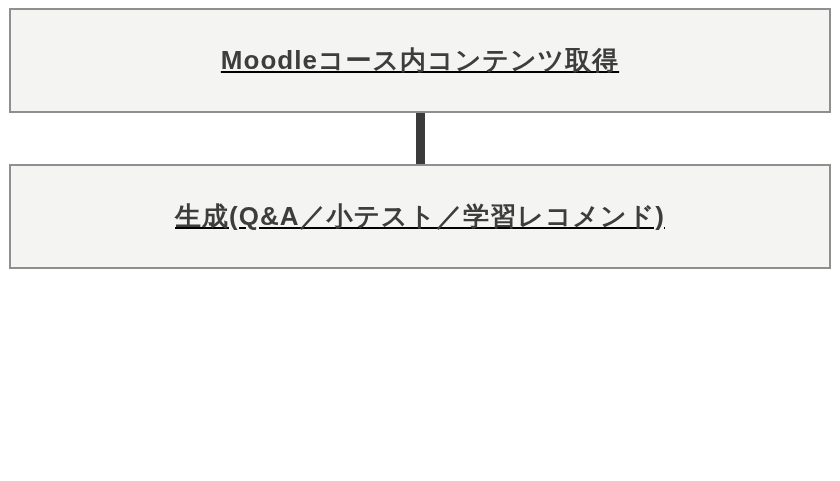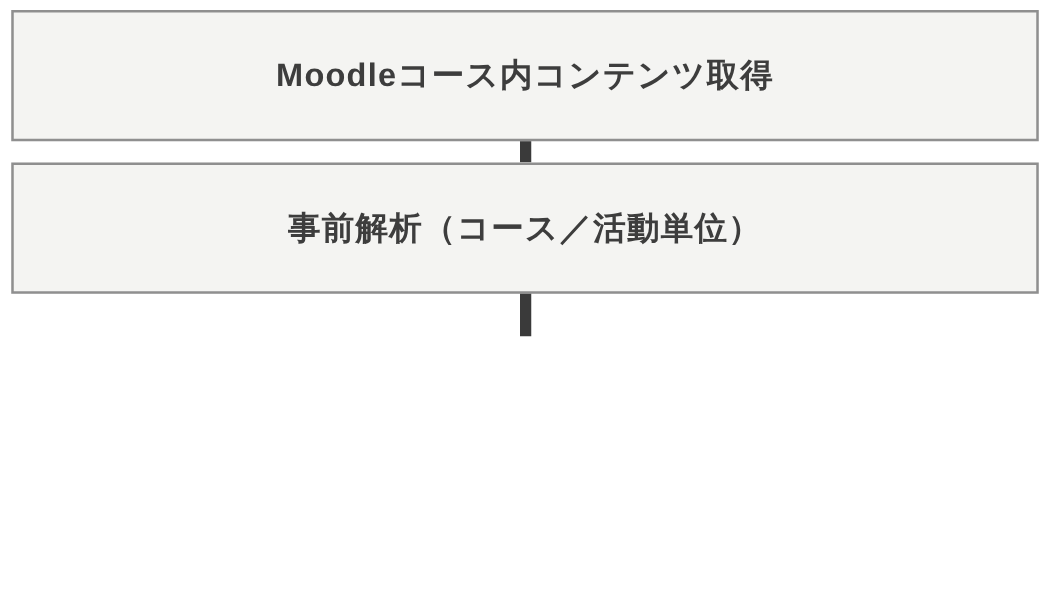--- a/index.html
+++ b/index.html
@@ -10,20 +10,21 @@
     height: 481px;
     overflow: hidden;
     font-family: "Liberation Sans", "DejaVu Sans", sans-serif;
   }
   .flow {
     width: 822px;
     margin: 8px auto 0 auto;
     display: flex;
     flex-direction: column;
     align-items: stretch;
+    text-decoration: underline;
   }
   .flow-box {
     box-sizing: border-box;
     height: 105px;
     background: #f4f4f2;
     border: 2px solid #8f8f8f;
     display: flex;
     align-items: center;
     justify-content: center;
     text-align: center;
@@ -47,23 +48,23 @@
 <body>
 
 <div class="flow">
 
   <div class="flow-box">
     <span class="label">Moodleコース内コンテンツ取得</span>
   </div>
 
   <div class="connector"></div>
 
-  <div class="flow-box">
-    <span class="label">事前解析（コース／活動単位）</span>
-  </div>
 
   <div class="connector"></div>
 
 
   <div class="connector"></div>
 
+  <div class="flow-box">
+    <span class="label">生成(Q&amp;A／小テスト／学習レコメンド)</span>
+  </div>
 
 </div>
 
 </body></html>

